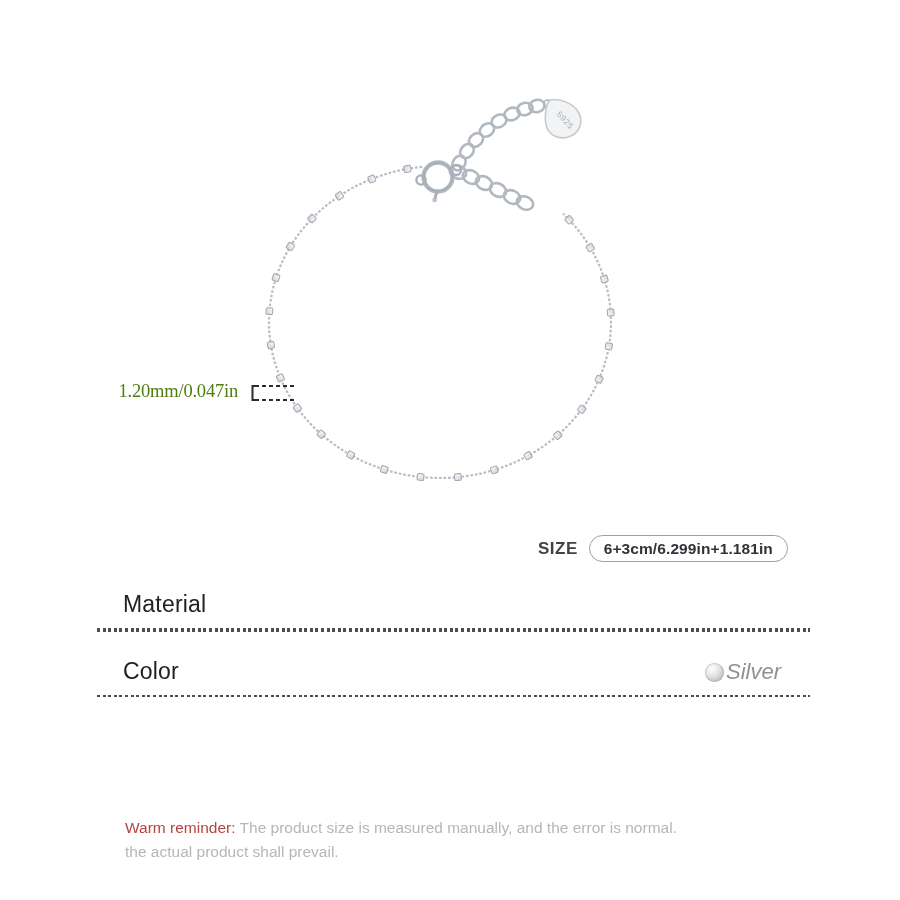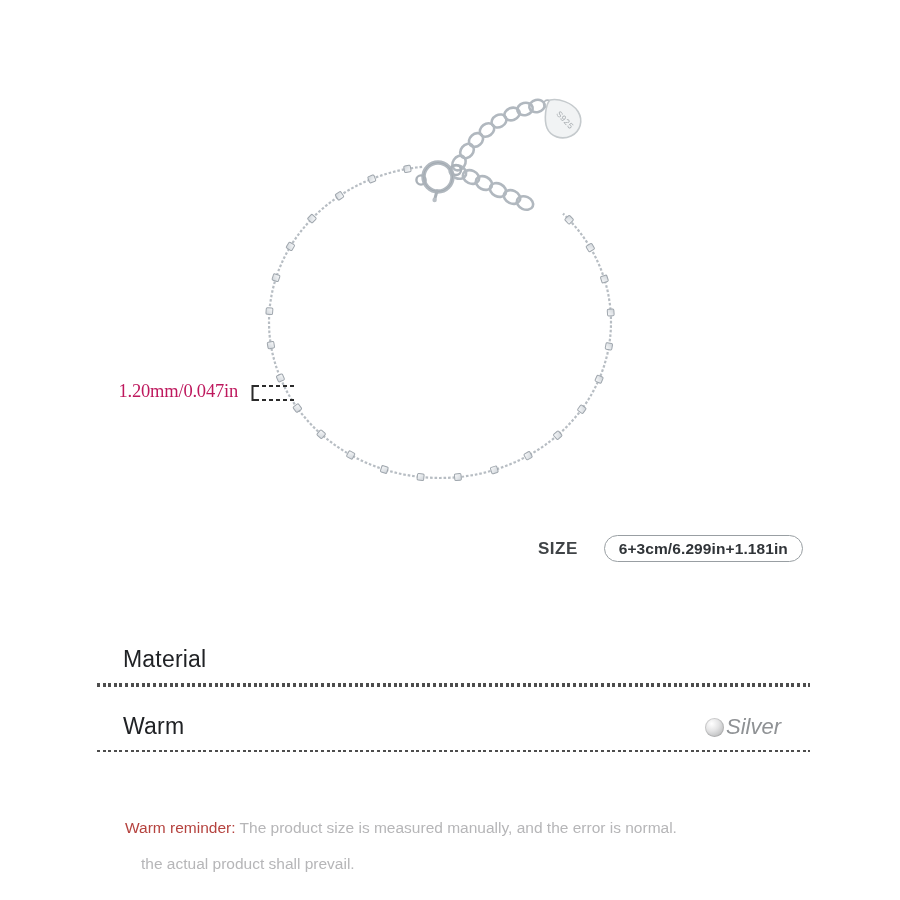--- a/index.html
+++ b/index.html
@@ -2,43 +2,43 @@
 <html style="--accent-red: #b5433f;"><head>
 <meta charset="utf-8">
 <style>
   html,body{margin:0;padding:0;background:#fff;}
   .canvas{position:relative;width:900px;height:900px;background:#ffffff;overflow:hidden;
           font-family:"Liberation Sans",sans-serif;}
   
   .photo-svg{position:absolute;left:0;top:0;}
   
   .thickness-label{position:absolute;left:88px;top:381px;width:150px;text-align:right;
-      font-family:"Liberation Serif",serif;font-size:18.5px;letter-spacing:-.2px;color:#be185d;}
+      font-family:"Liberation Serif",serif;font-size:18.5px;letter-spacing:-.2px;color:#4d7c0f;}
   
-  .size-row{position:absolute;left:538px;top:535px;display:flex;align-items:center;gap:26px;}
+  .size-row{position:absolute;left:538px;top:535px;display:flex;align-items:center;gap:11px;}
   .size-label{font-size:17px;font-weight:700;color:#3f4346;letter-spacing:.5px;}
   .size-pill{box-sizing:border-box;width:199px;height:27px;border:1.5px solid #999fa3;
       border-radius:14px;display:flex;align-items:center;justify-content:center;
       font-size:15.5px;font-weight:600;color:#303438;letter-spacing:.1px;}
   
-  .specs{position:absolute;left:97px;top:620px;width:713px;}
+  .specs{position:absolute;left:97px;top:565px;width:713px;}
   .spec-row{box-sizing:border-box;height:63px;display:flex;justify-content:space-between;
       align-items:flex-end;padding:0 29px 10px 26px;}
   .spec-label{font-size:23px;color:#202225;letter-spacing:.2px;}
   .spec-value{font-style:italic;font-size:22px;color:#8f9295;}
   .value-wrap{display:flex;align-items:center;gap:2px;}
   .swatch{width:19px;height:19px;border-radius:50%;
       background:radial-gradient(circle at 35% 30%, #ffffff 0%, #e4e4e5 40%, #c3c4c5 72%, #a9aaac 100%);
       box-shadow:inset 0 0 0 1px rgba(140,140,140,.35);}
   .divider{height:2px;background-image:repeating-linear-gradient(to right,
       #4d4d4d 0,#4d4d4d 3px,transparent 3px,transparent 5.6px);}
   
   .reminder{position:absolute;left:125px;top:818px;font-size:15.5px;line-height:20px;color:#b6b6b8;}
   .reminder p{margin:0 0 4px 0;}
-  .reminder p:last-child{margin:16px;}
+  .reminder p:last-child{margin:0;}
   .reminder-red{color:var(--accent-red,#b5433f);}
 </style>
 </head>
 <body>
 
 <div class="canvas">
 
   <svg class="photo-svg" width="900" height="580" viewBox="0 0 900 580">
     <defs>
       <linearGradient id="beadGrad" x1="0" y1="0" x2="1" y2="1">
@@ -120,21 +120,21 @@
 
   <div class="specs">
     <div class="spec-row">
       <span class="spec-label">Material</span>
     </div>
     <div class="divider"></div>
 
     <div class="divider"></div>
 
     <div class="spec-row">
-      <span class="spec-label">Warm</span>
+      <span class="spec-label">Color</span>
       <span class="value-wrap">
         <span class="swatch"></span>
         <span class="spec-value">Silver</span>
       </span>
     </div>
     <div class="divider"></div>
   </div>
 
   <div class="reminder">
     <p><span class="reminder-red">Warm reminder:</span> <span>The product size is measured manually, and the error is normal.</span></p>

